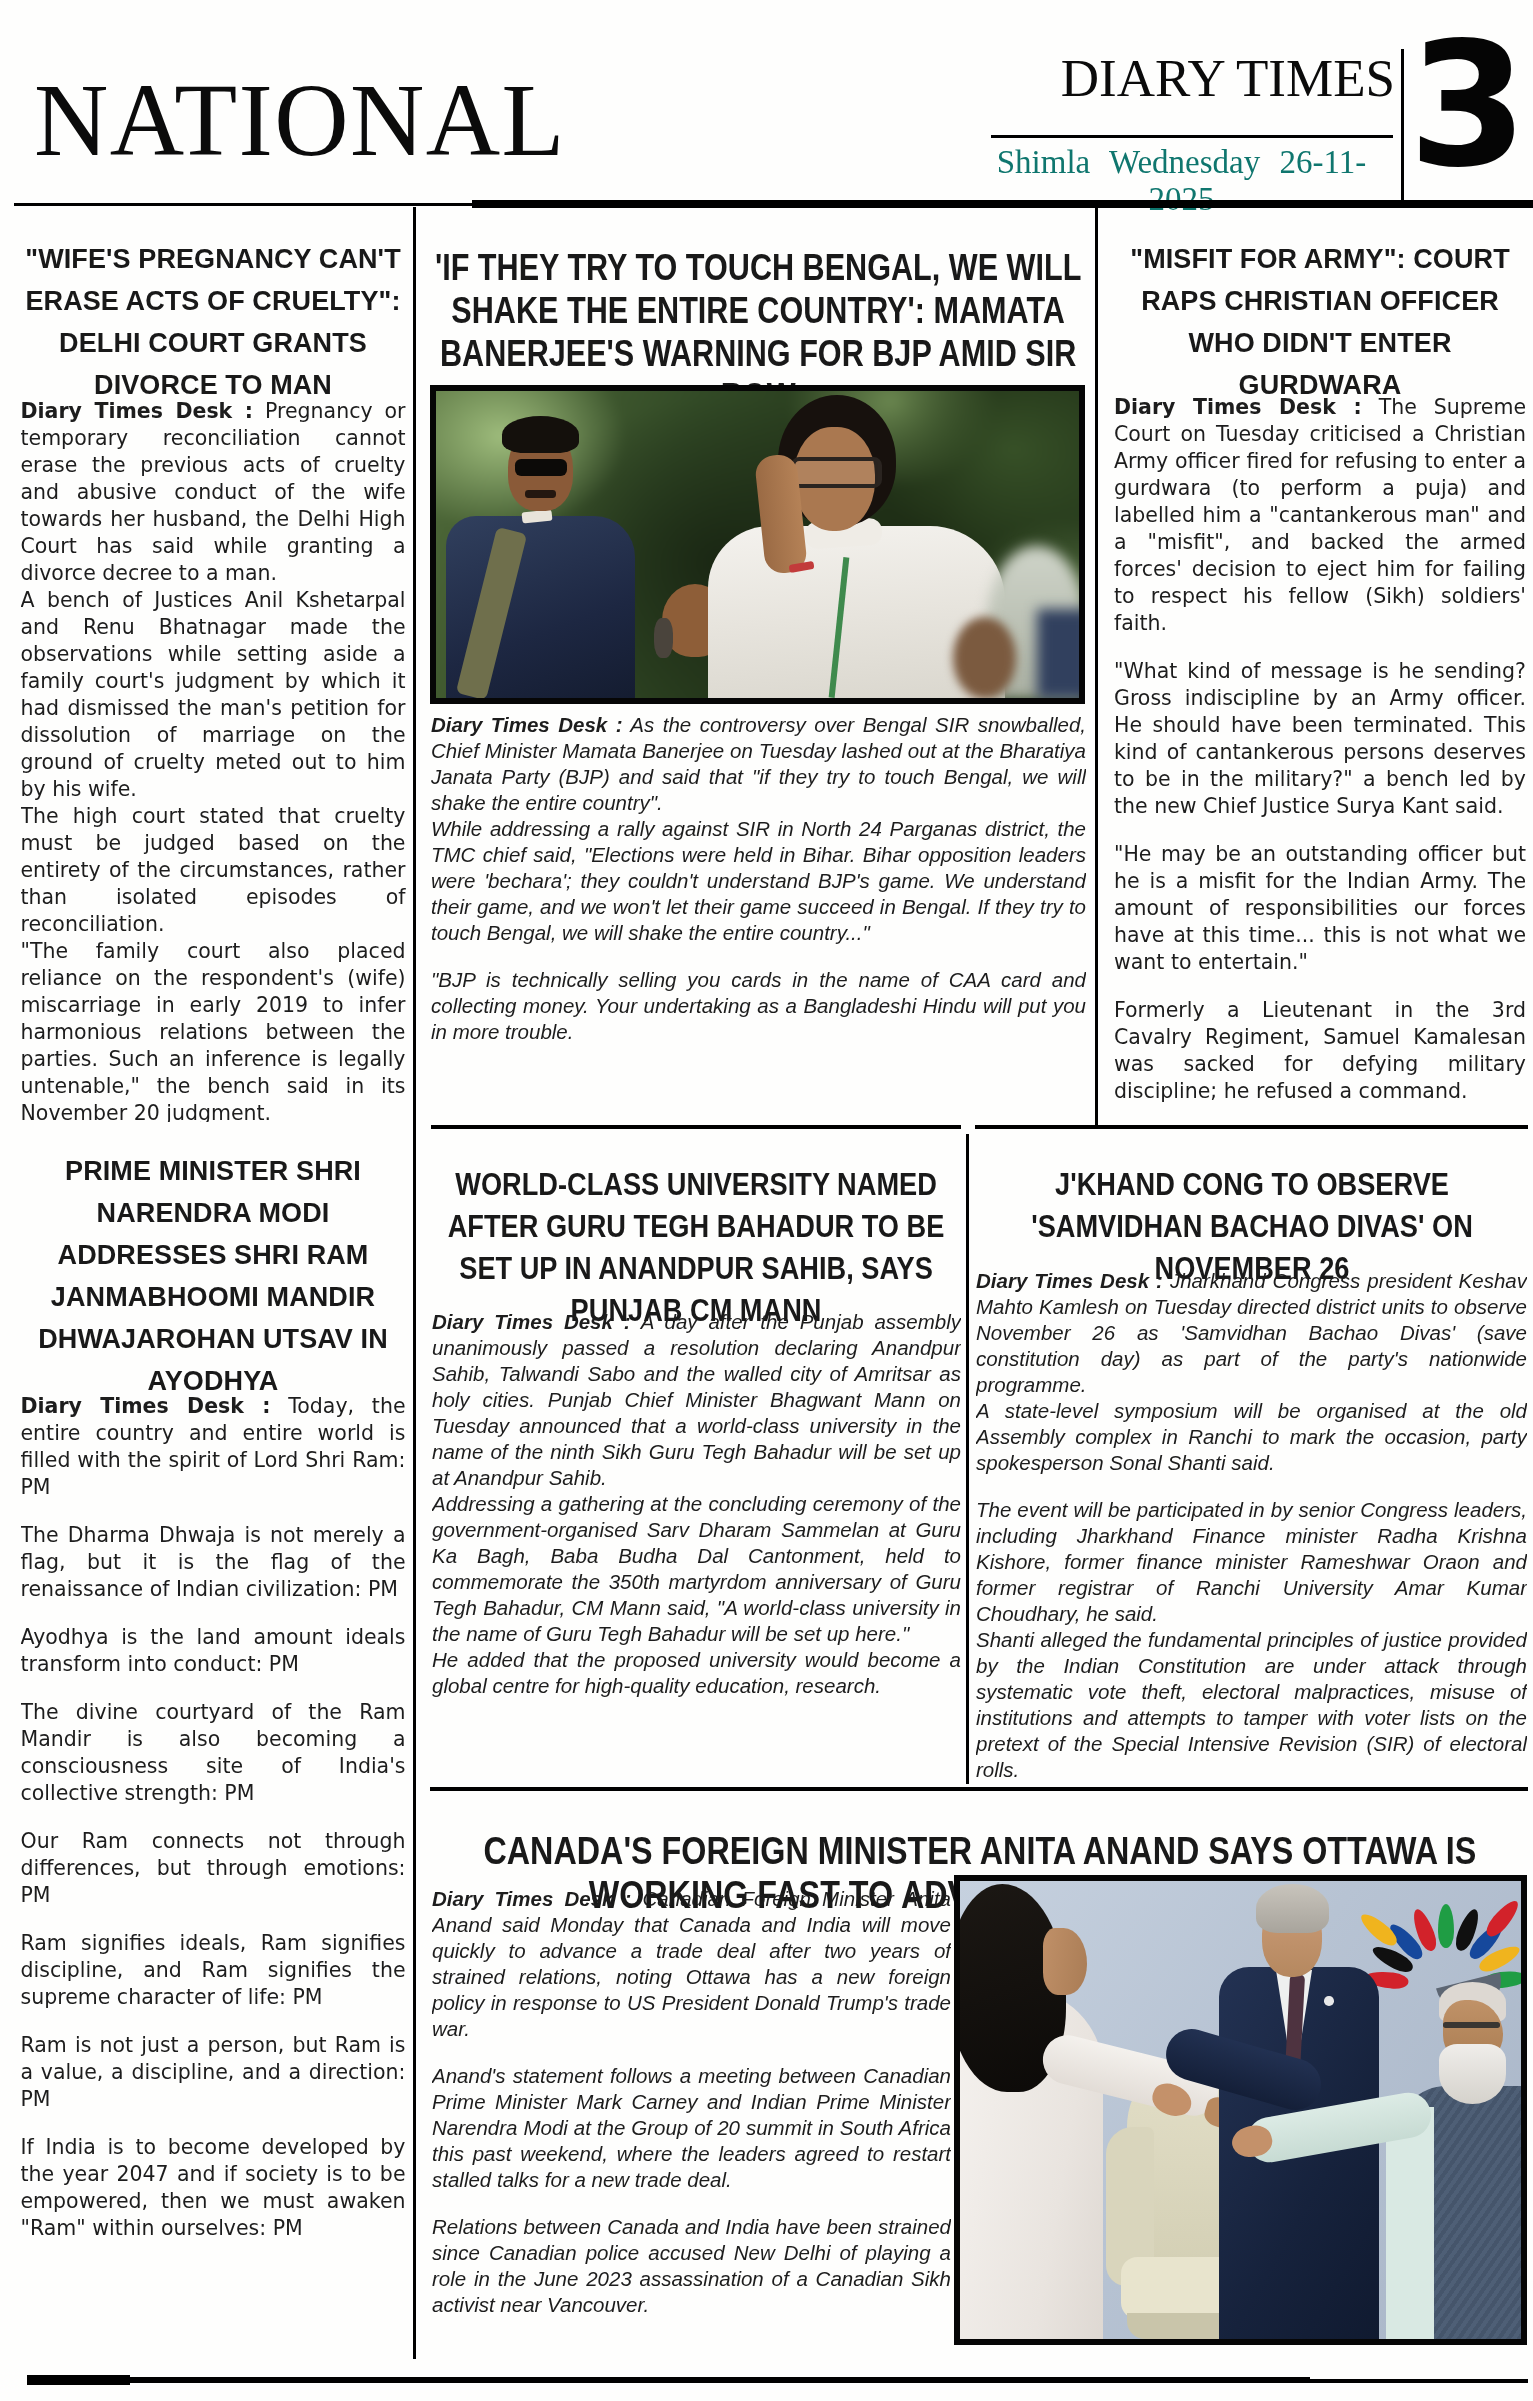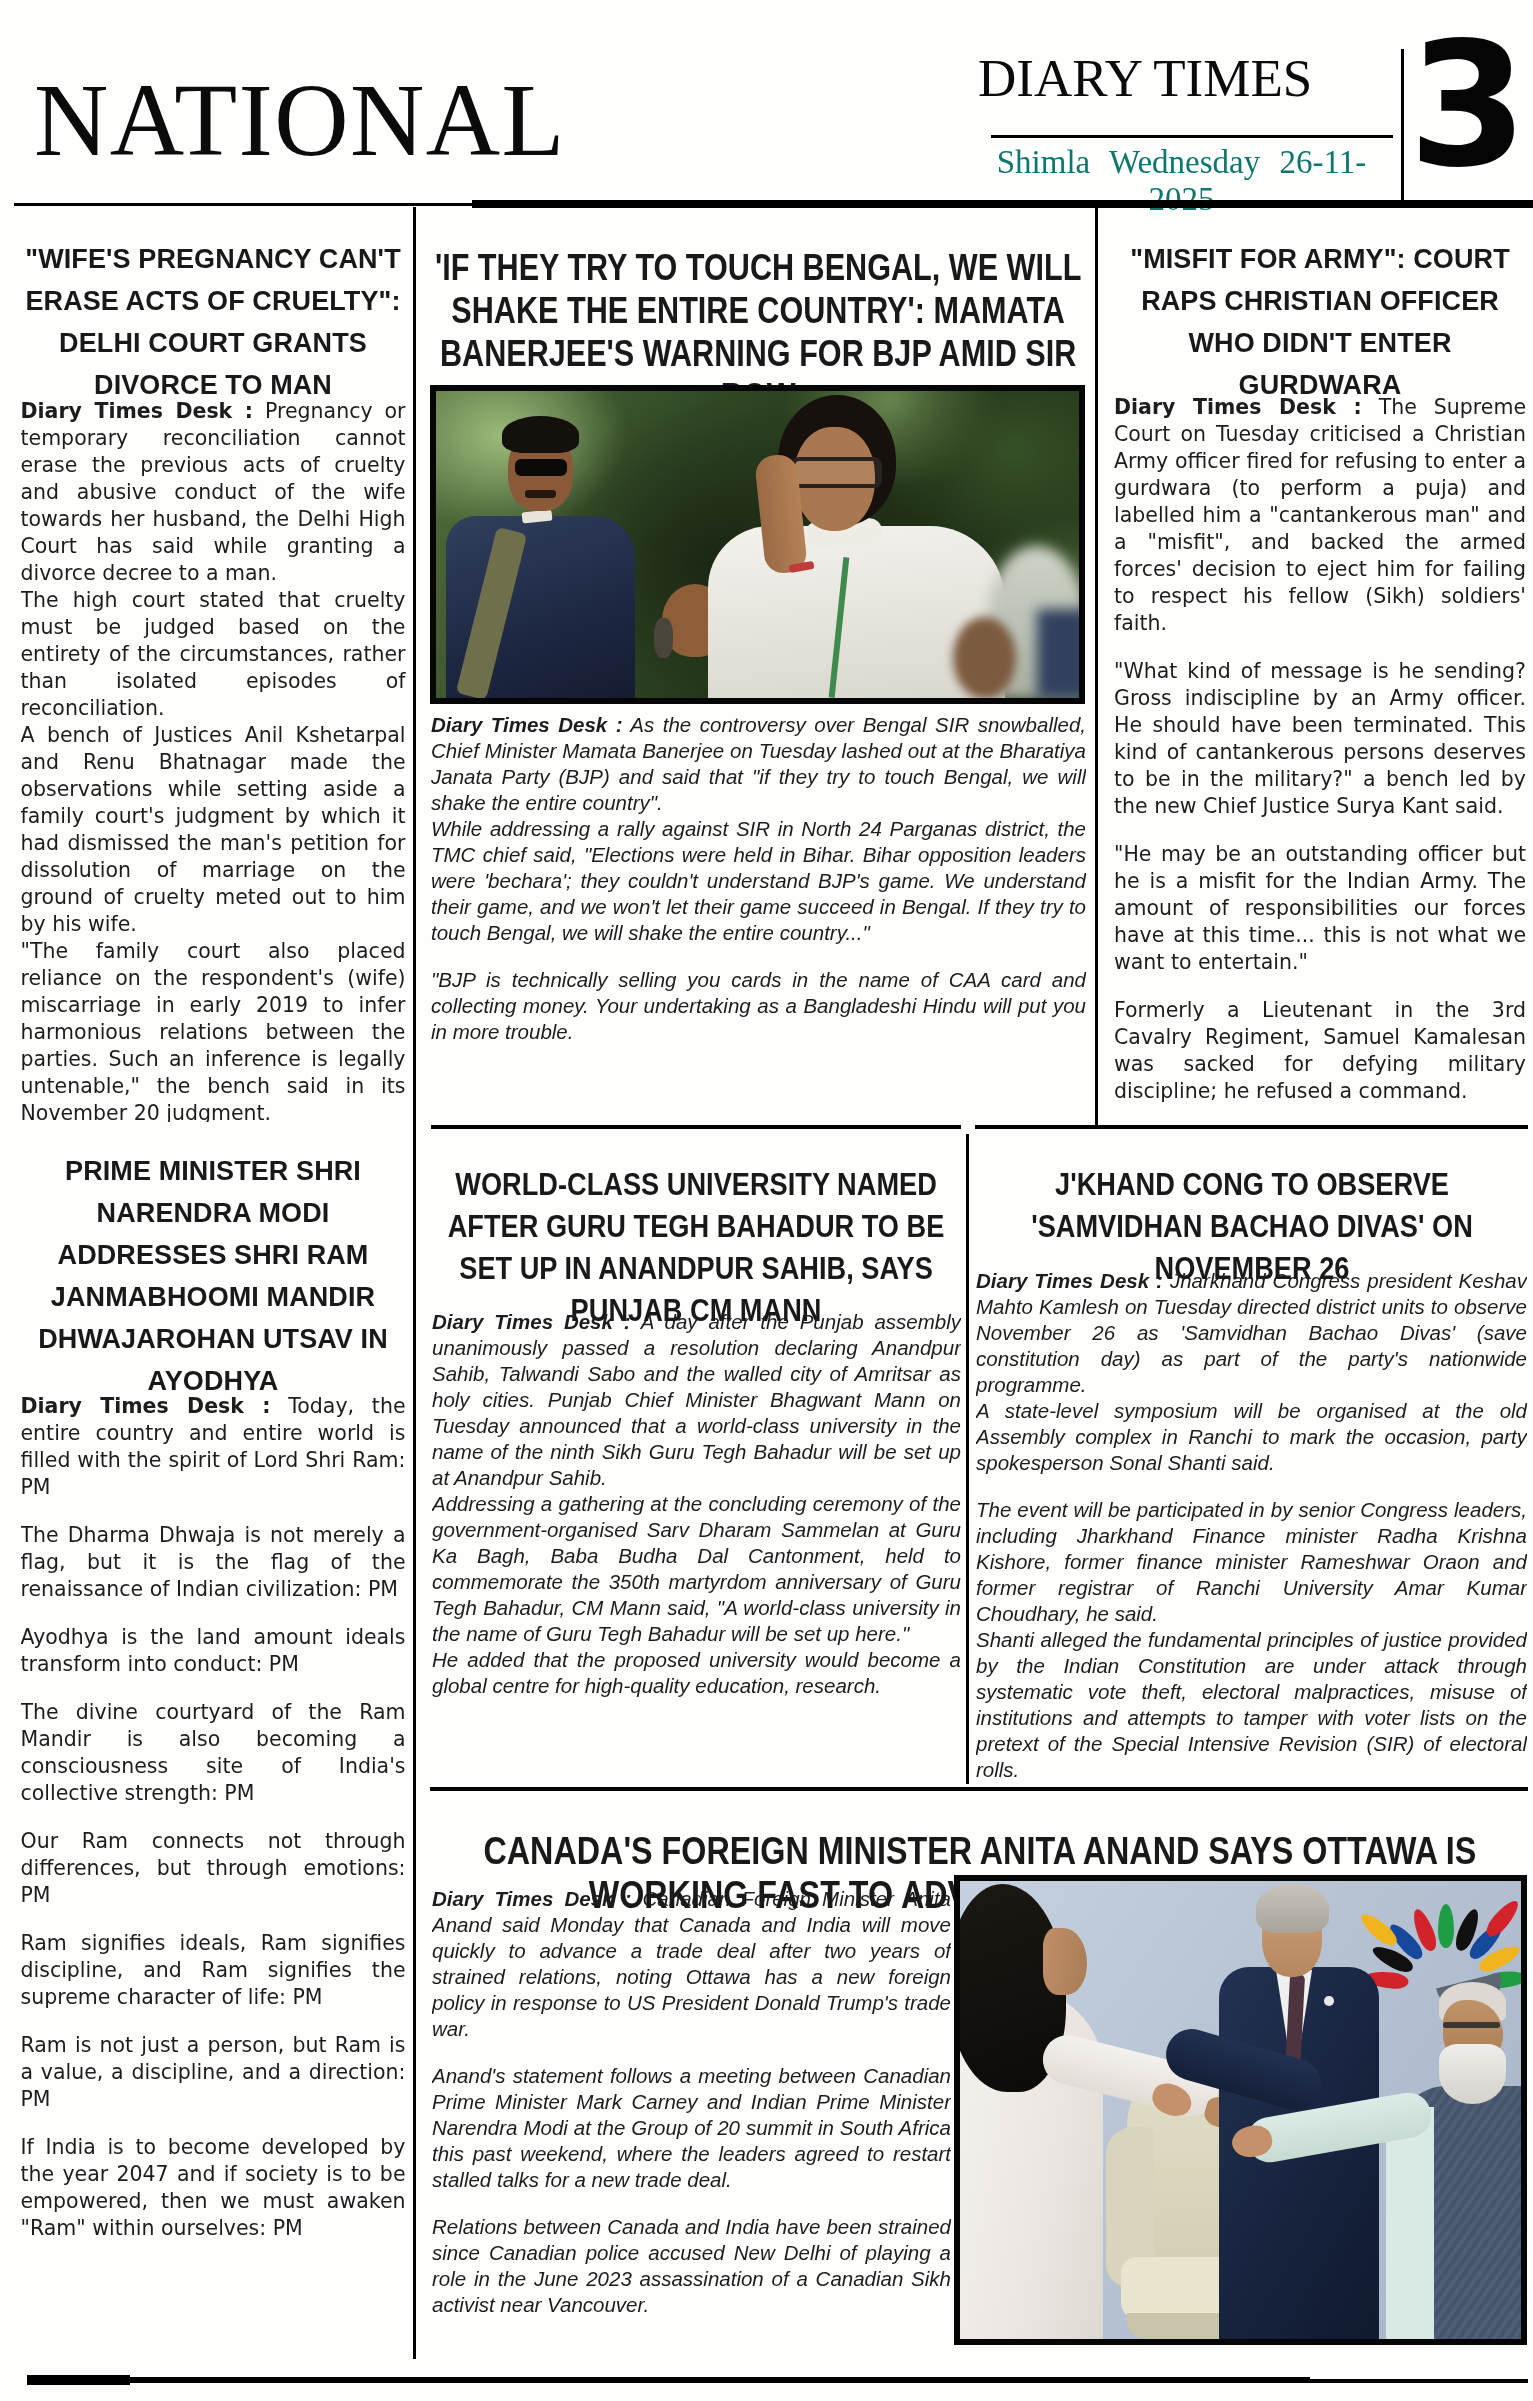--- a/index.html
+++ b/index.html
@@ -3,21 +3,21 @@
 <meta charset="utf-8">
 <style>
   html,body{margin:0;padding:0;background:#e9e9e9;}
   .page{position:relative;width:1533px;height:2401px;background:#fefefd;overflow:hidden;
         font-family:"Liberation Sans",sans-serif;color:#161616;}
   .rule{position:absolute;background:#000;}
 
   
   .section-title{position:absolute;left:34px;top:59px;font-family:"Liberation Serif",serif;
     font-size:103px;line-height:1.2;letter-spacing:1.4px;font-weight:500;color:#0b0b0b;}
-  .paper-name{position:absolute;left:978px;top:47px;width:417px;text-align:left;
+  .paper-name{position:absolute;left:978px;top:47px;width:417px;text-align:right;
     font-family:"Liberation Serif",serif;font-size:53px;line-height:1.2;font-weight:500;color:#0b0b0b;}
   .masthead-underline{position:absolute;left:991px;top:135px;width:402px;height:2.7px;background:#000;}
   .dateline{position:absolute;left:966px;top:144px;width:431px;text-align:center;
     font-family:"Liberation Serif",serif;font-size:33px;word-spacing:11px;color:#0f766e;}
   .masthead-vbar{position:absolute;left:1401px;top:49px;width:3.4px;height:153px;background:#000;}
   .page-number{position:absolute;left:1408px;top:19px;width:120px;text-align:center;
     font-family:"DejaVu Sans",sans-serif;font-size:171px;font-weight:900;line-height:1.02;color:#050505;}
 
   
   .rule-top-thin{left:13.7px;top:203px;width:458px;height:2.7px;}
@@ -164,22 +164,22 @@
   <div class="rule rule-punjab"></div>
   <div class="rule rule-jkhand"></div>
   <div class="rule rule-canada"></div>
   <div class="rule rule-bottom-a"></div>
   <div class="rule rule-bottom-b"></div>
   <div class="rule rule-bottom-c"></div>
 
   <h2 class="hl hl-round" id="h-divorce">"WIFE'S PREGNANCY CAN'T ERASE ACTS OF CRUELTY": DELHI COURT GRANTS DIVORCE TO MAN</h2>
   <div class="body body-round" id="b-divorce">
     <p><b class="desk">Diary Times Desk :</b> <span>Pregnancy or temporary reconciliation cannot erase the previous acts of cruelty and abusive conduct of the wife towards her husband, the Delhi High Court has said while granting a divorce decree to a man.</span></p>
+    <p>A bench of Justices Anil Kshetarpal and Renu Bhatnagar made the observations while setting aside a family court's judgment by which it had dismissed the man's petition for dissolution of marriage on the ground of cruelty meted out to him by his wife.</p>
     <p>The high court stated that cruelty must be judged based on the entirety of the circumstances, rather than isolated episodes of reconciliation.</p>
-    <p>A bench of Justices Anil Kshetarpal and Renu Bhatnagar made the observations while setting aside a family court's judgment by which it had dismissed the man's petition for dissolution of marriage on the ground of cruelty meted out to him by his wife.</p>
     <p>"The family court also placed reliance on the respondent's (wife) miscarriage in early 2019 to infer harmonious relations between the parties. Such an inference is legally untenable," the bench said in its November 20 judgment.</p>
   </div>
 
   <h2 class="hl hl-round" id="h-pm">PRIME MINISTER SHRI NARENDRA MODI ADDRESSES SHRI RAM JANMABHOOMI MANDIR DHWAJAROHAN UTSAV IN AYODHYA</h2>
   <div class="body body-round" id="b-pm">
     <p><b class="desk">Diary Times Desk :</b> <span>Today, the entire country and entire world is filled with the spirit of Lord Shri Ram: PM</span></p>
     <p class="gap">The Dharma Dhwaja is not merely a flag, but it is the flag of the renaissance of Indian civilization: PM</p>
     <p class="gap">Ayodhya is the land amount ideals transform into conduct: PM</p>
     <p class="gap">The divine courtyard of the Ram Mandir is also becoming a consciousness site of India's collective strength: PM</p>
     <p class="gap">Our Ram connects not through differences, but through emotions: PM</p>

